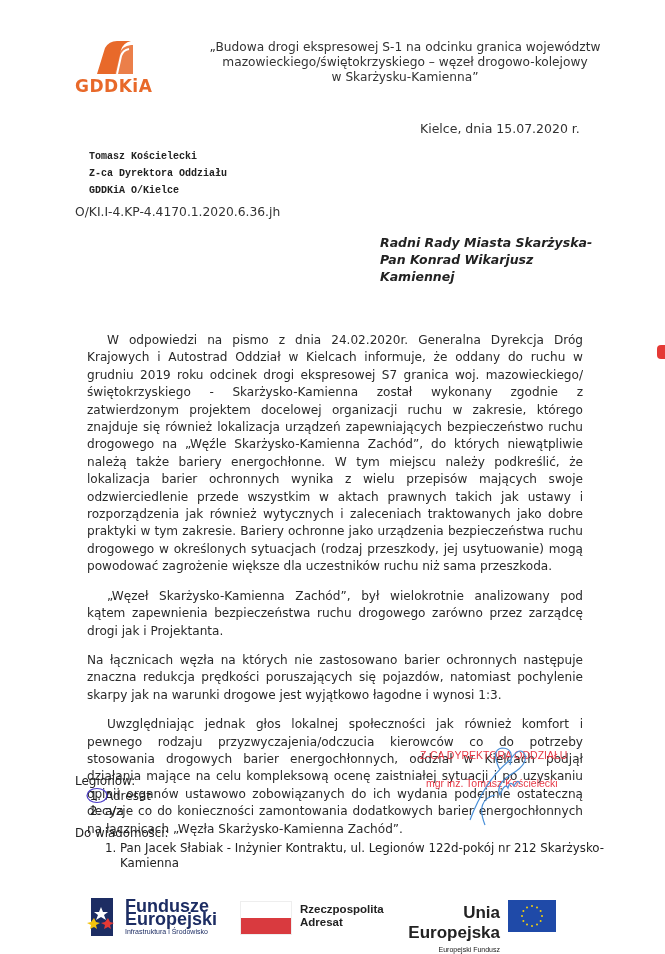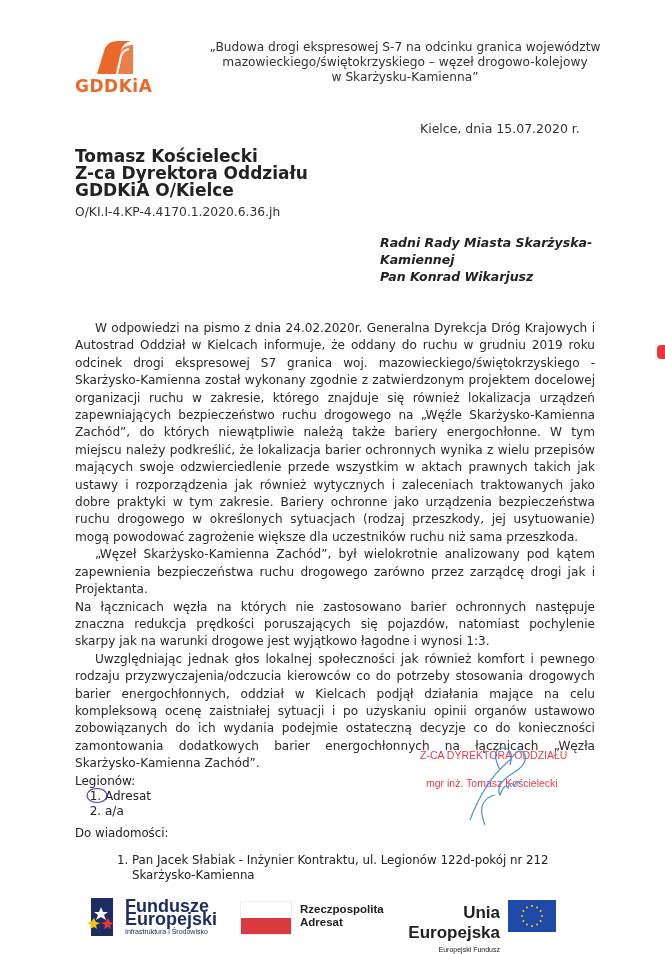--- a/index.html
+++ b/index.html
@@ -5,36 +5,36 @@
   html, body { margin:0; padding:0; background:#fff; }
   body { width:665px; height:954px; position:relative; overflow:hidden;
          font-family:"DejaVu Sans", sans-serif; color:#222; }
   .abs { position:absolute; }
   .logo { left:75px; top:40px; width:90px; height:55px; }
   .logo-text { position:absolute; left:0; top:36px; font-family:"DejaVu Sans", sans-serif;
                font-weight:bold; font-size:17px; color:#e8692a; letter-spacing:0.5px; }
   .header-title { left:195px; top:40px; width:420px; text-align:center;
                   font-size:12.2px; line-height:15px; color:#333; }
   .date { left:420px; top:121px; font-size:12.5px; color:#333; }
-  .sender { left:75px; top:148px; font-size:17px; line-height:17px; font-weight:bold; color:#222; }
+  .sender { left:89px; top:148px; font-size:10px; line-height:17px; font-weight:bold; color:#222;font-family:Liberation Mono, monospace; }
   .ref { left:75px; top:205px; font-size:12.3px; color:#333; }
   .recipient { left:380px; top:234px; font-size:12.5px; line-height:17px; font-weight:bold; color:#222; width:270px;font-style:italic; }
   .body-text { left:75px; top:320px; width:520px; font-size:12.1px; line-height:17.4px;
                text-align:justify; color:#2a2a2a; }
-  .body-text p { margin:0; }
+  .body-text p { margin:12px; }
   .body-text p.indent { text-indent:20px; }
   .stamp { left:420px; top:749px; color:#e63946; font-size:10.5px; font-family:"Liberation Sans", sans-serif; }
   .stamp .l2 { position:absolute; left:6px; top:28px; white-space:nowrap; }
   .stamp .l1 { white-space:nowrap; }
   .signature { left:440px; top:740px; width:120px; height:90px; }
   .recv { left:75px; top:774px; font-size:12px; line-height:15px; color:#222; }
   .recv ol { margin:0; padding-left:30px; }
   .recv-circle { left:85px; top:787px; width:24px; height:17px; }
   .cc { left:75px; top:826px; font-size:11.8px; line-height:15px; color:#222; width:540px; }
-  .cc ol { margin:12px; padding-left:45px; }
+  .cc ol { margin:0; padding-left:45px; }
   .fe-logo { left:85px; top:896px; width:34px; height:42px; }
   .fe-text { left:125px; top:900px; font-family:"Liberation Sans", sans-serif; color:#1d2d63; }
   .fe-text .t1 { font-size:18px; font-weight:bold; line-height:13px; }
   .fe-text .t2 { font-size:7px; margin-top:2px; }
   .pl-flag { left:240px; top:901px; width:50px; height:32px; border:1px solid #eee; }
   .pl-text { left:300px; top:903px; font-family:"Liberation Sans", sans-serif; font-size:11.5px;
              line-height:13px; font-weight:bold; color:#222; }
   .ue-text { left:405px; top:903px; text-align:right; width:95px; font-family:"Liberation Sans", sans-serif; color:#222; }
   .ue-text .t1 { font-size:17px; font-weight:bold; }
   .ue-text .t2 { font-size:7px; line-height:9px; margin-top:2px; }
@@ -47,39 +47,39 @@
 <div class="abs logo">
   <svg width="44" height="36" viewBox="0 0 44 36" style="position:absolute;left:16px;top:0;">
     <path d="M6 34 L14 8 Q18 1 26 1 L40 1 Q32 3 30 10 L24 34 Z" fill="#e8692a"></path>
     <path d="M22 34 L28 14 Q31 6 40 5 L42 5 L42 34 Z" fill="#e8692a" opacity="0.85"></path>
     <path d="M26 34 L30 16 Q32 10 38 9" stroke="#fff" stroke-width="2" fill="none"></path>
   </svg>
   <span class="logo-text">GDDKiA</span>
 </div>
 
 <div class="abs header-title">
-  <div>„Budowa drogi ekspresowej S-7 na odcinku granica województw</div>
+  <div>„Budowa drogi ekspresowej S-1 na odcinku granica województw</div>
   <div>mazowieckiego/świętokrzyskiego – węzeł drogowo-kolejowy</div>
   <div>w Skarżysku-Kamienna”</div>
 </div>
 
 <div class="abs date">Kielce, dnia 15.07.2020 r.</div>
 
 <div class="abs sender">
   <div>Tomasz Kościelecki</div>
   <div>Z-ca Dyrektora Oddziału</div>
   <div>GDDKiA O/Kielce</div>
 </div>
 
 <div class="abs ref">O/KI.I-4.KP-4.4170.1.2020.6.36.jh</div>
 
 <div class="abs recipient">
   <div>Radni Rady Miasta Skarżyska-</div>
+  <div>Pan Konrad Wikarjusz</div>
   <div>Kamiennej</div>
-  <div>Pan Konrad Wikarjusz</div>
 </div>
 
 <div class="abs body-text">
   <p class="indent">W odpowiedzi na pismo z dnia 24.02.2020r. Generalna Dyrekcja Dróg Krajowych i Autostrad Oddział w Kielcach informuje, że oddany do ruchu w grudniu 2019 roku odcinek drogi ekspresowej S7 granica woj. mazowieckiego/świętokrzyskiego - Skarżysko-Kamienna został wykonany zgodnie z zatwierdzonym projektem docelowej organizacji ruchu w zakresie, którego znajduje się również lokalizacja urządzeń zapewniających bezpieczeństwo ruchu drogowego na „Węźle Skarżysko-Kamienna Zachód”, do których niewątpliwie należą także bariery energochłonne. W tym miejscu należy podkreślić, że lokalizacja barier ochronnych wynika z wielu przepisów mających swoje odzwierciedlenie przede wszystkim w aktach prawnych takich jak ustawy i rozporządzenia jak również wytycznych i zaleceniach traktowanych jako dobre praktyki w tym zakresie. Bariery ochronne jako urządzenia bezpieczeństwa ruchu drogowego w określonych sytuacjach (rodzaj przeszkody, jej usytuowanie) mogą powodować zagrożenie większe dla uczestników ruchu niż sama przeszkoda.</p>
   <p class="indent">„Węzeł Skarżysko-Kamienna Zachód”, był wielokrotnie analizowany pod kątem zapewnienia bezpieczeństwa ruchu drogowego zarówno przez zarządcę drogi jak i Projektanta.</p>
   <p>Na łącznicach węzła na których nie zastosowano barier ochronnych następuje znaczna redukcja prędkości poruszających się pojazdów, natomiast  pochylenie skarpy jak na warunki drogowe jest wyjątkowo łagodne i wynosi 1:3.</p>
   <p class="indent">Uwzględniając jednak głos lokalnej społeczności jak również komfort i pewnego rodzaju przyzwyczajenia/odczucia kierowców co do potrzeby stosowania drogowych barier energochłonnych, oddział w Kielcach podjął działania mające na celu kompleksową ocenę zaistniałej sytuacji i po uzyskaniu opinii organów ustawowo zobowiązanych do ich wydania podejmie ostateczną decyzje co do konieczności zamontowania dodatkowych barier energochłonnych na łącznicach „Węzła Skarżysko-Kamienna Zachód”.</p>
 </div>
 
 <div class="abs stamp">

